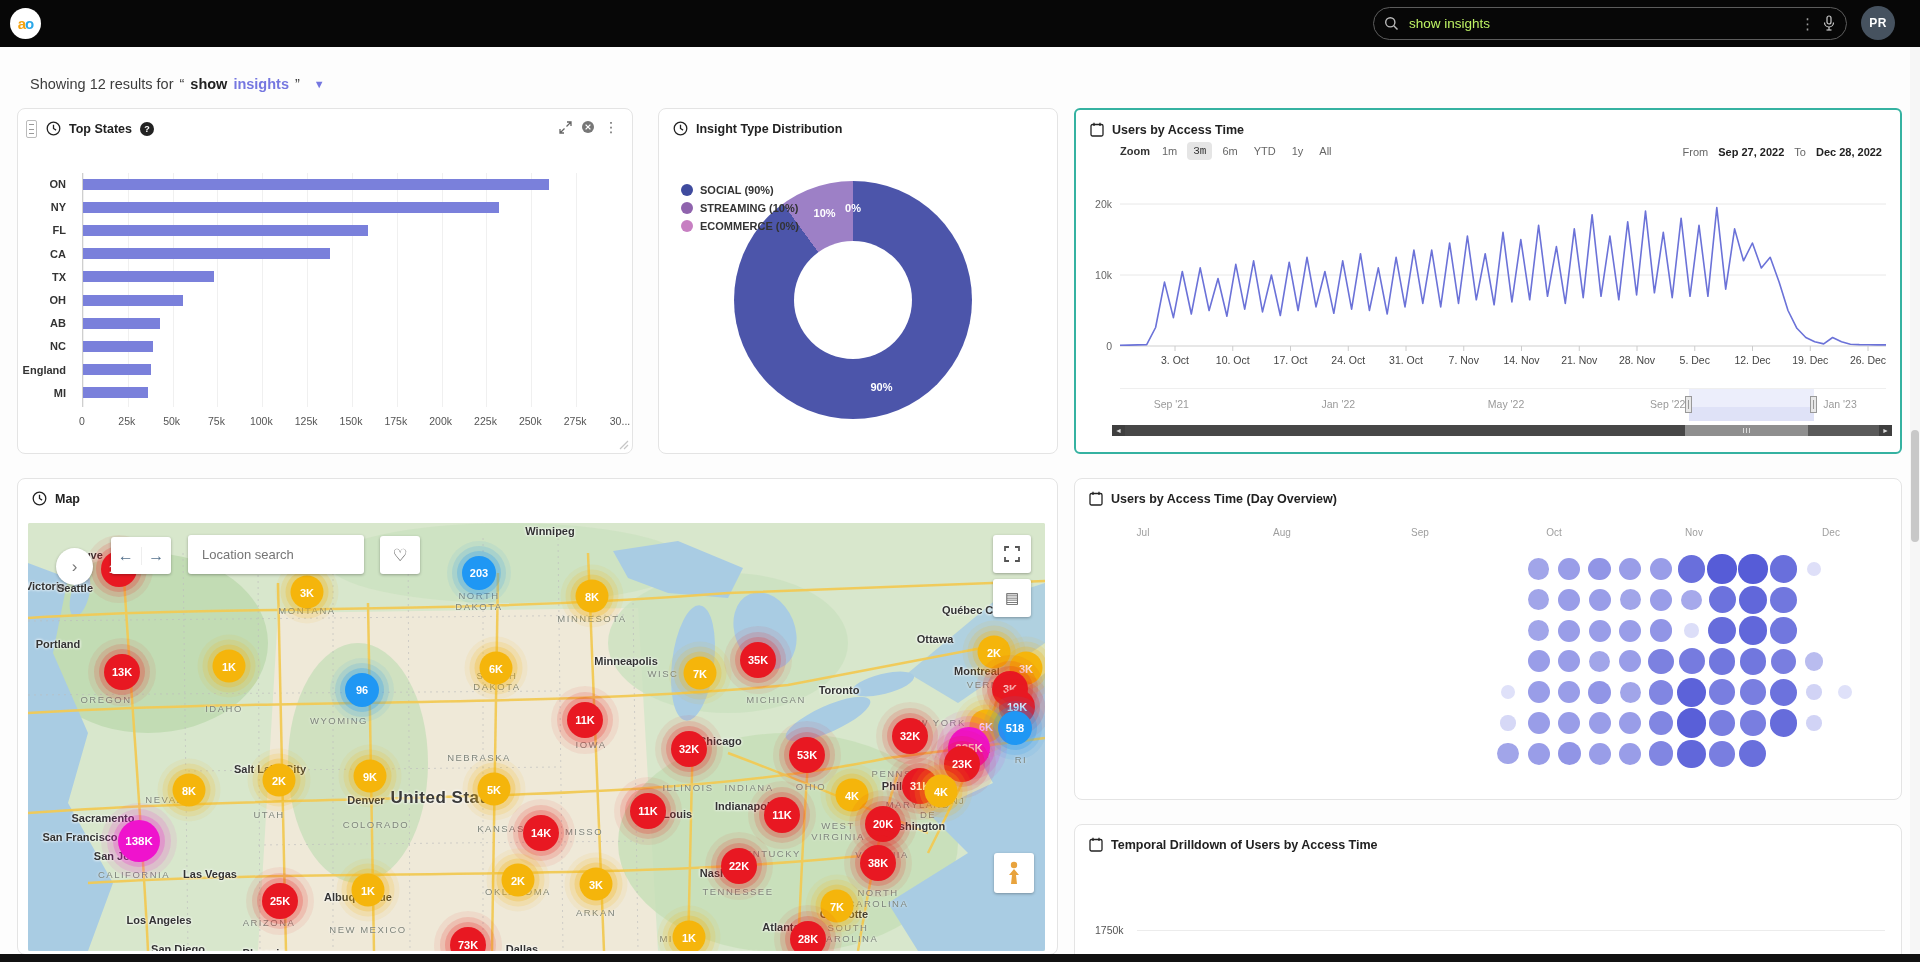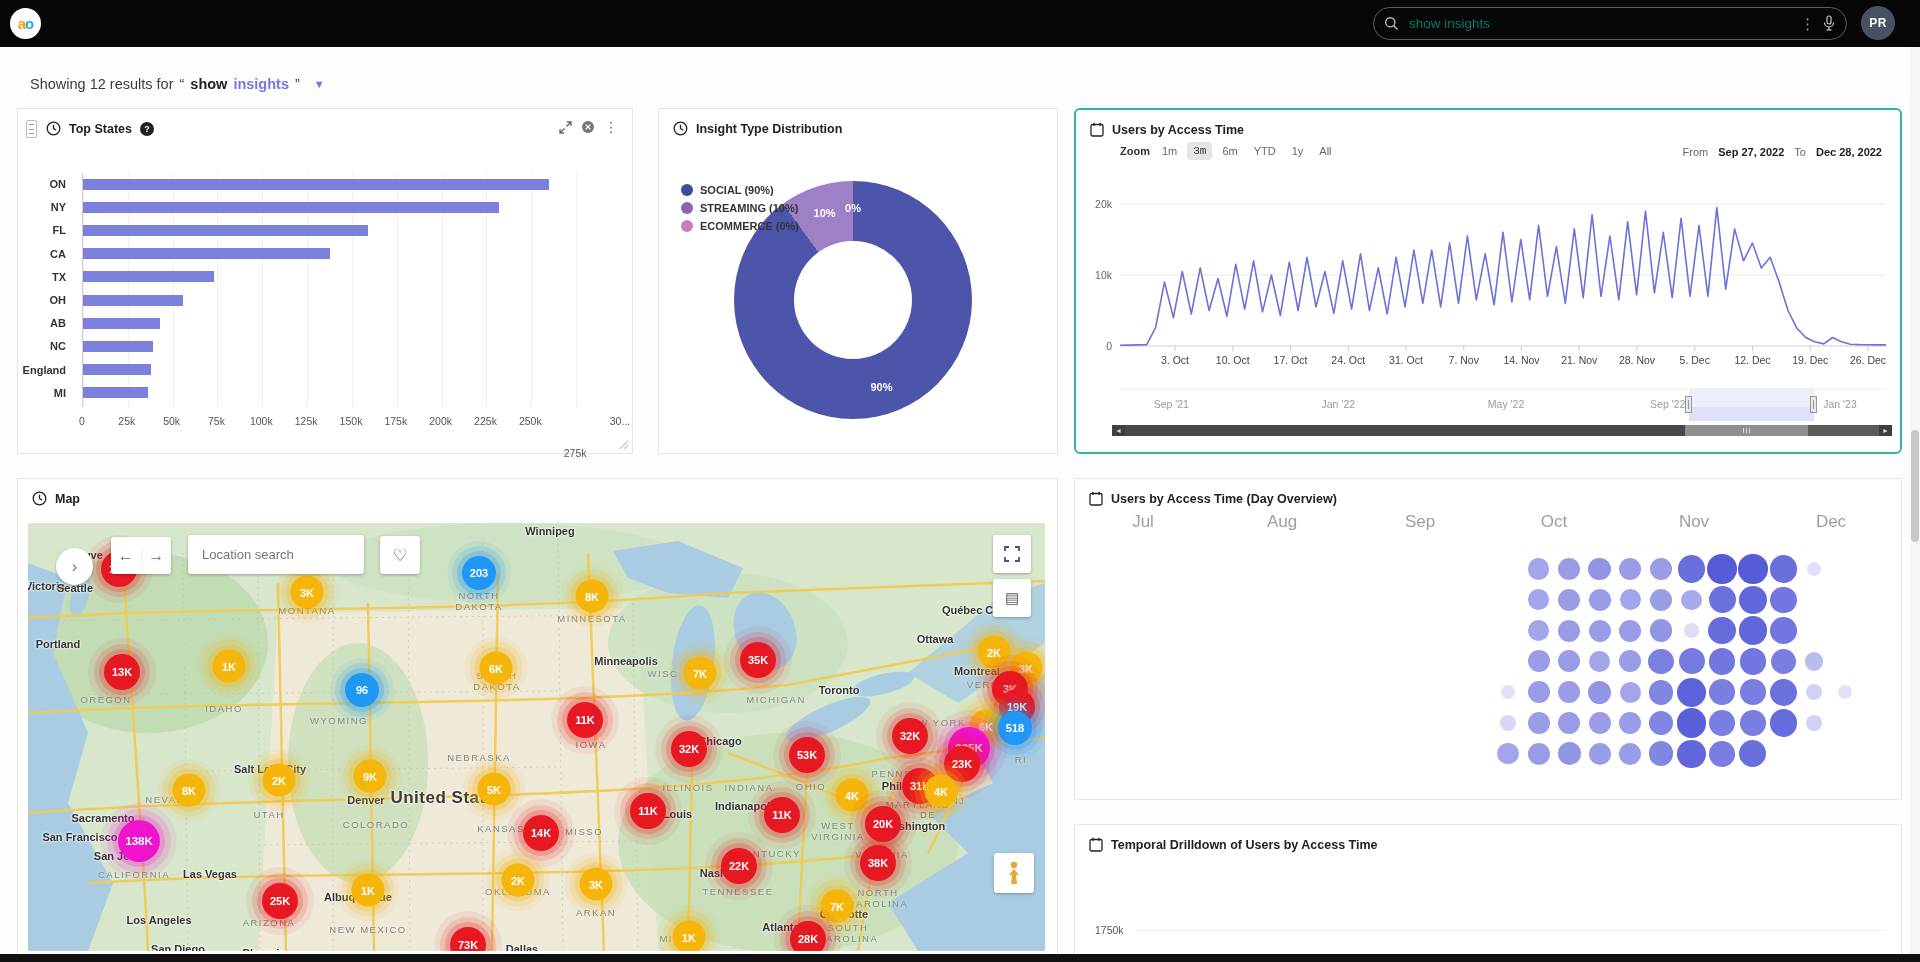--- a/index.html
+++ b/index.html
@@ -2,30 +2,30 @@
 <html><head>
 <meta charset="utf-8">
 <style>
   html,body{margin:0;padding:0;background:#fff;}
   .stage{position:relative;width:1920px;height:962px;background:#fdfdfd;font-family:"Liberation Sans",sans-serif;overflow:hidden;}
   
   .topbar{position:absolute;left:0;top:0;width:1920px;height:47px;background:#070707;}
   .logo{position:absolute;left:10px;top:8px;width:31px;height:31px;border-radius:50%;background:#fff;display:flex;align-items:center;justify-content:center;font-weight:bold;font-size:15px;letter-spacing:-1px;}
   .logo .la{color:#f5a30f;} .logo .lo{color:#2aa7e8;}
   .searchpill{position:absolute;left:1373px;top:7px;width:474px;height:33px;border:1px solid #5c5c5c;border-radius:17px;display:flex;align-items:center;padding:0 10px;box-sizing:border-box;}
-  .searchpill input{flex:1;background:transparent;border:none;outline:none;color:#0f766e;font-size:13.5px;font-family:"Liberation Sans",sans-serif;margin-left:8px;}
+  .searchpill input{flex:1;background:transparent;border:none;outline:none;color:#bef264;font-size:13.5px;font-family:"Liberation Sans",sans-serif;margin-left:8px;}
   .sp-kebab{color:#9a9a9a;font-size:15px;padding:0 7px;cursor:pointer;}
   .avatar{position:absolute;left:1861px;top:6px;width:34px;height:34px;border-radius:50%;background:#46525f;color:#fff;font-size:12px;font-weight:bold;display:flex;align-items:center;justify-content:center;letter-spacing:.5px;}
   
   .results{position:absolute;left:30px;top:76px;font-size:14.5px;color:#3c3c3c;display:flex;align-items:center;gap:6px;}
   .results .b{font-weight:bold;color:#222;}
   .results .hl{font-weight:bold;color:#7577e0;}
   .results .caret{color:#7577e0;font-size:11px;margin-left:8px;}
   
-  .card{position:absolute;background:#fff;border:1px solid #e4e4e4;border-radius:1px;box-sizing:border-box;}
+  .card{position:absolute;background:#fff;border:1px solid #e4e4e4;border-radius:8px;box-sizing:border-box;}
   .card-header{position:absolute;left:14px;top:12px;display:flex;align-items:center;gap:8px;font-size:12.5px;font-weight:bold;color:#222;}
   .hicon{display:inline-flex;}
   .help-badge{width:14px;height:14px;border-radius:50%;background:#222;color:#fff;font-size:9px;display:inline-flex;align-items:center;justify-content:center;font-weight:bold;}
   .corner-icons{position:absolute;top:10px;display:flex;gap:9px;align-items:center;color:#666;}
   .grip{position:absolute;left:8px;top:11px;width:9px;height:16px;border:1px solid #bbb;border-radius:2px;display:flex;flex-direction:column;justify-content:space-evenly;align-items:center;}
   .grip i{display:block;width:5px;height:1px;background:#999;}
   .resize-handle{position:absolute;right:3px;bottom:3px;width:10px;height:10px;opacity:.55;}
   
   .ts-plot{position:absolute;left:64px;top:64px;width:538px;height:234px;border-left:1px solid #cfcfcf;background:repeating-linear-gradient(to right,#f0f0f0 0,#f0f0f0 1px,transparent 1px,transparent 44.83px);}
   .ts-bar{position:absolute;height:11px;background:#7a80db;}
@@ -57,21 +57,21 @@
   .nav-label{position:absolute;top:9px;transform:translateX(-50%);font-size:10.5px;color:#9a9a9a;}
   .nav-handle{position:absolute;top:7px;width:7px;height:17px;background:#e8e8e8;border:1px solid #999;box-sizing:border-box;z-index:2;}
   .nav-handle::after{content:"";position:absolute;left:2px;top:3px;width:1px;height:9px;background:#999;}
   .scrollb{position:absolute;left:36px;top:315px;width:780px;height:11px;display:flex;}
   .sb-arrow{width:13px;height:11px;background:#3f3f3f;color:#ddd;font-size:7px;display:flex;align-items:center;justify-content:center;cursor:pointer;}
   .sb-track{position:relative;flex:1;background:#474747;}
   .sb-thumb{position:absolute;top:0;height:11px;background:#8f8f8f;display:flex;align-items:center;justify-content:center;gap:2px;cursor:grab;}
   .sb-thumb i{display:block;width:1px;height:5px;background:#dcdcdc;}
   .sb-after{position:absolute;top:0;right:0;height:11px;background:#5a5a5a;}
   
-  .month-label{position:absolute;transform:translateX(-50%);font-size:17px;color:#9e9e9e;top:33px;}
+  .month-label{position:absolute;transform:translateX(-50%);font-size:10px;color:#9e9e9e;top:48px;}
   .punch{position:absolute;border-radius:50%;}
   
   .temp-ylab{position:absolute;left:20px;top:99px;font-size:10.5px;color:#555;}
   .temp-grid{position:absolute;left:62px;top:105px;right:16px;height:1px;background:#ececec;}
   
   .maparea{position:absolute;left:10px;top:44px;width:1017px;height:428px;background:#d8e7cc;overflow:hidden;border-radius:2px;}
   .city{position:absolute;transform:translate(-50%,-50%);font-size:11px;color:#333;font-weight:bold;white-space:nowrap;text-shadow:0 0 3px #fff,0 0 3px #fff;z-index:2;}
   .city.big{font-size:17px;color:#3a3a3a;letter-spacing:.5px;}
   .state{position:absolute;transform:translate(-50%,-50%);font-size:9.5px;color:#7f857c;letter-spacing:1.5px;white-space:pre-line;text-align:center;text-shadow:0 0 3px rgba(255,255,255,.8);z-index:1;}
   .marker{position:absolute;transform:translate(-50%,-50%);border-radius:50%;color:#fff;font-weight:bold;font-size:11px;display:flex;align-items:center;justify-content:center;z-index:4;cursor:pointer;}
@@ -193,21 +193,21 @@
         <span style="left: 8.33333%;">25k</span>
         <span style="left: 16.6667%;">50k</span>
         <span style="left: 25%;">75k</span>
         <span style="left: 33.3333%;">100k</span>
         <span style="left: 41.6667%;">125k</span>
         <span style="left: 50%;">150k</span>
         <span style="left: 58.3333%;">175k</span>
         <span style="left: 66.6667%;">200k</span>
         <span style="left: 75%;">225k</span>
         <span style="left: 83.3333%;">250k</span>
-        <span style="left: 91.6667%; margin-top: 32px;">275k</span>
+        <span style="left: 91.6667%;">275k</span>
         <span style="left: 100%;">30...</span>
       </div>
     <svg class="resize-handle" viewBox="0 0 10 10">
         <path d="M9 1 L1 9 M9 5 L5 9" stroke="#999" stroke-width="1.2"></path>
       </svg>
   </div>
 
   <div class="card" style="left:658px;top:108px;width:400px;height:346px;">
     <div class="card-header">
       <span class="hicon">

